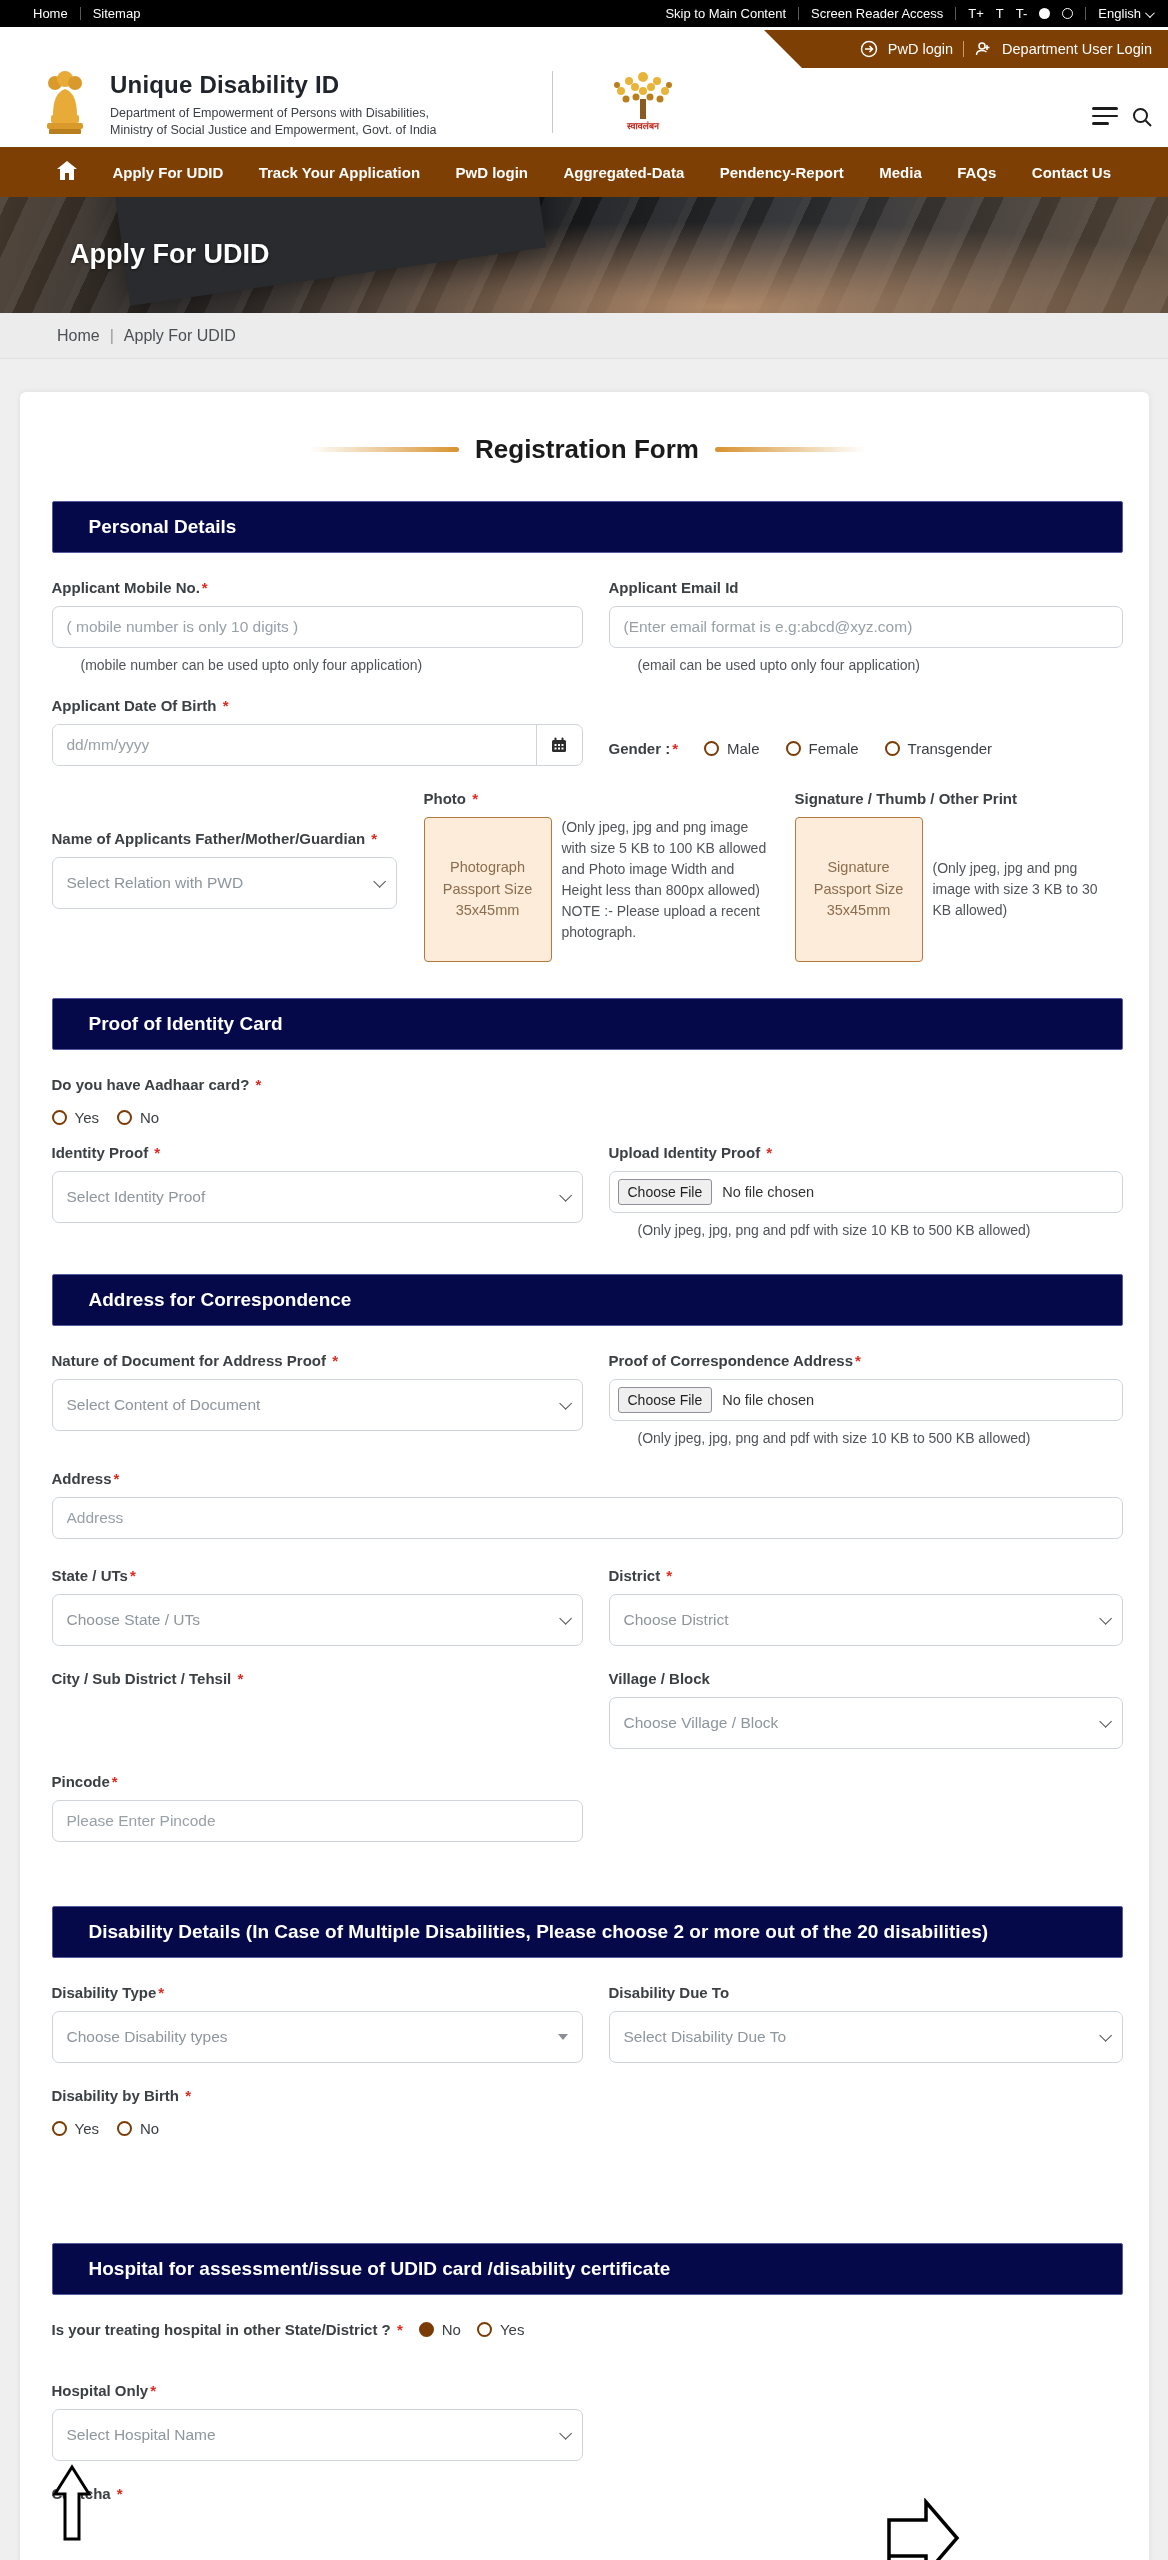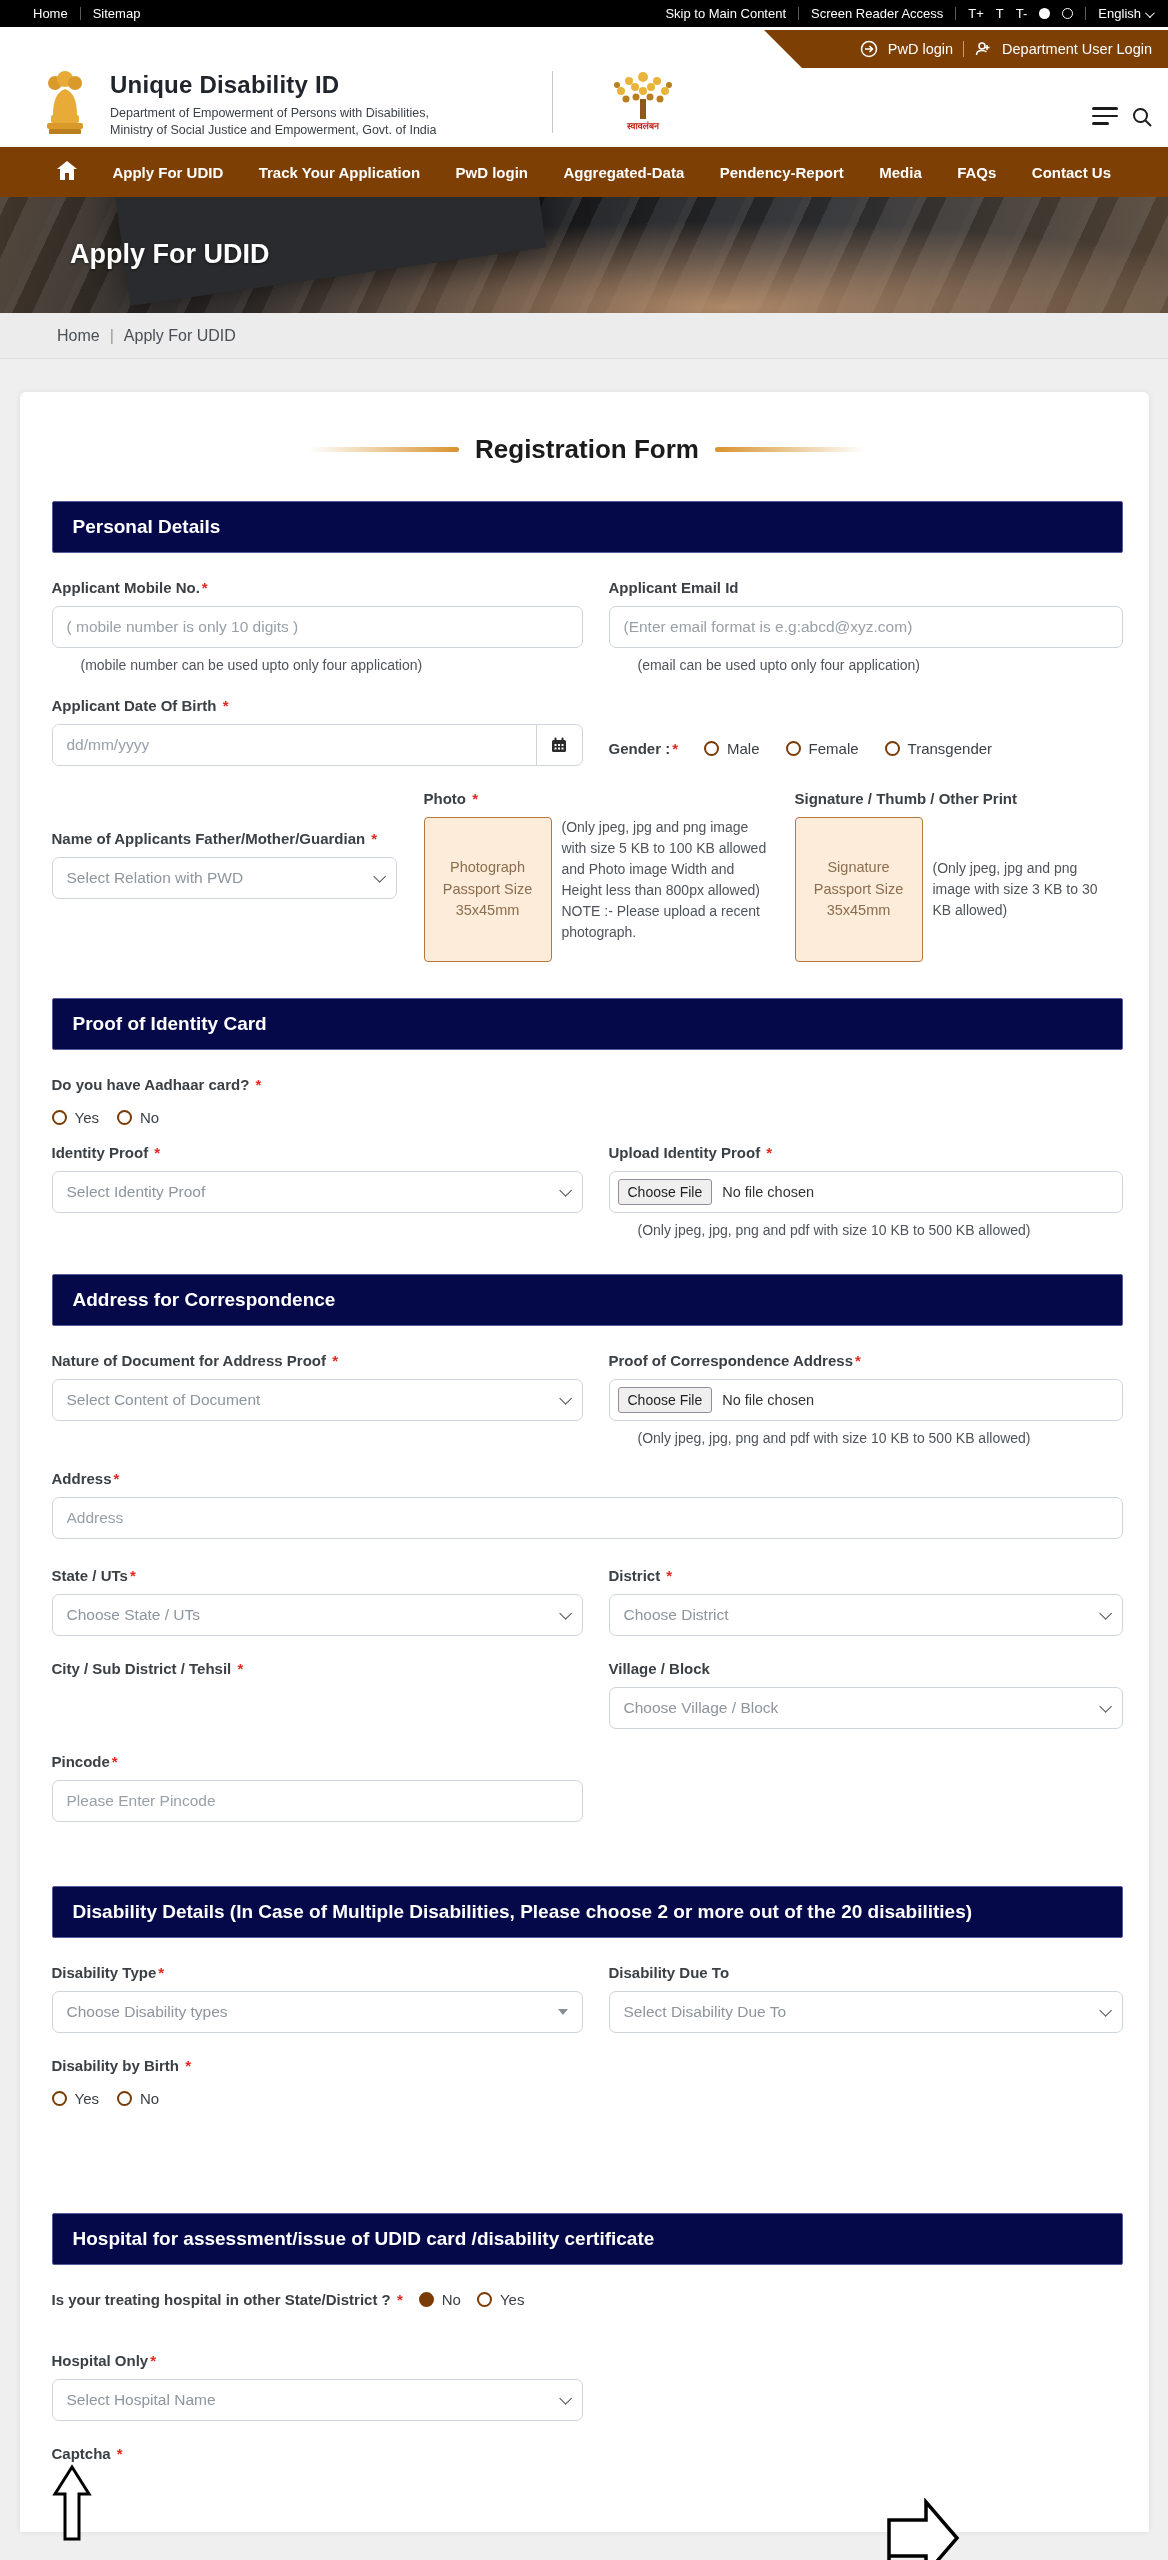--- a/index.html
+++ b/index.html
@@ -67,35 +67,35 @@
   
   .card { width:1129px; margin:33px auto 0; background:#fff; border-radius:6px 6px 0 0;
     box-shadow:0 0 6px rgba(0,0,0,.08); padding:42px 26px 60px 32px; }
   .form-title-row { display:flex; align-items:center; justify-content:center; gap:16px; margin-bottom:36px; }
   .form-title { font-size:26px; font-weight:bold; color:#1b1b1b; }
   .goldline { width:150px; height:5px; border-radius:3px; }
   .goldline.left  { background:linear-gradient(90deg, rgba(222,158,61,0), #d8922e); }
   .goldline.right { background:linear-gradient(270deg, rgba(222,158,61,0), #d8922e); }
 
   .section-bar { background:#05094a; border:1px solid #565b9b; color:#fff; font-size:19px; font-weight:bold;
-    padding:14px 20px; border-radius:2px; margin-bottom:26px; }
+    padding:14px 36px; border-radius:2px; margin-bottom:26px; }
   .section { margin-top:36px; }
   .section.gap-lg { margin-top:64px; }
   .section.gap-xl { margin-top:106px; }
 
   .grid2 { display:grid; grid-template-columns:531px 1fr; column-gap:26px; margin-bottom:24px; }
   label.flabel { display:block; font-size:15px; font-weight:600; color:#3b4045; margin-bottom:10px; }
   .req { color:#e02a1f; margin-left:2px; }
   .tinput { width:100%; height:42px; border:1px solid #ced4da; border-radius:7px; padding:0 14px;
     font-size:15.5px; font-family:"Liberation Sans",sans-serif; color:#33383d; background:#fff; }
   .tinput::placeholder { color:#98a0a8; opacity:1; }
   .helper { font-size:14px; color:#4f545a; margin-top:9px;padding-left:29px; }
   .note { font-size:14px; color:#4f545a; line-height:1.5; }
 
-  .selectbox { height:42px; border:1px solid #ced4da; border-radius:7px; background:#fff;
+  .selectbox { height:52px; border:1px solid #ced4da; border-radius:7px; background:#fff;
     display:flex; align-items:center; justify-content:space-between; padding:0 14px;
     font-size:15.5px; color:#4a4f55; cursor:pointer; }
   .selectbox .chev { width:9px; height:9px; border-right:1.7px solid #555; border-bottom:1.7px solid #555;
     transform:rotate(45deg) translateY(-3px); flex:none; }
   .selectbox .caret { width:0; height:0; border-left:5px solid transparent; border-right:5px solid transparent;
     border-top:6px solid #8a8f95; flex:none; }
   .selectbox .ph { color:#8d959d; }
 
   .igroup { display:flex; height:42px; border:1px solid #ced4da; border-radius:7px; overflow:hidden; background:#fff; }
   .igroup input { flex:1; border:none; outline:none; padding:0 14px; font-size:15.5px;

